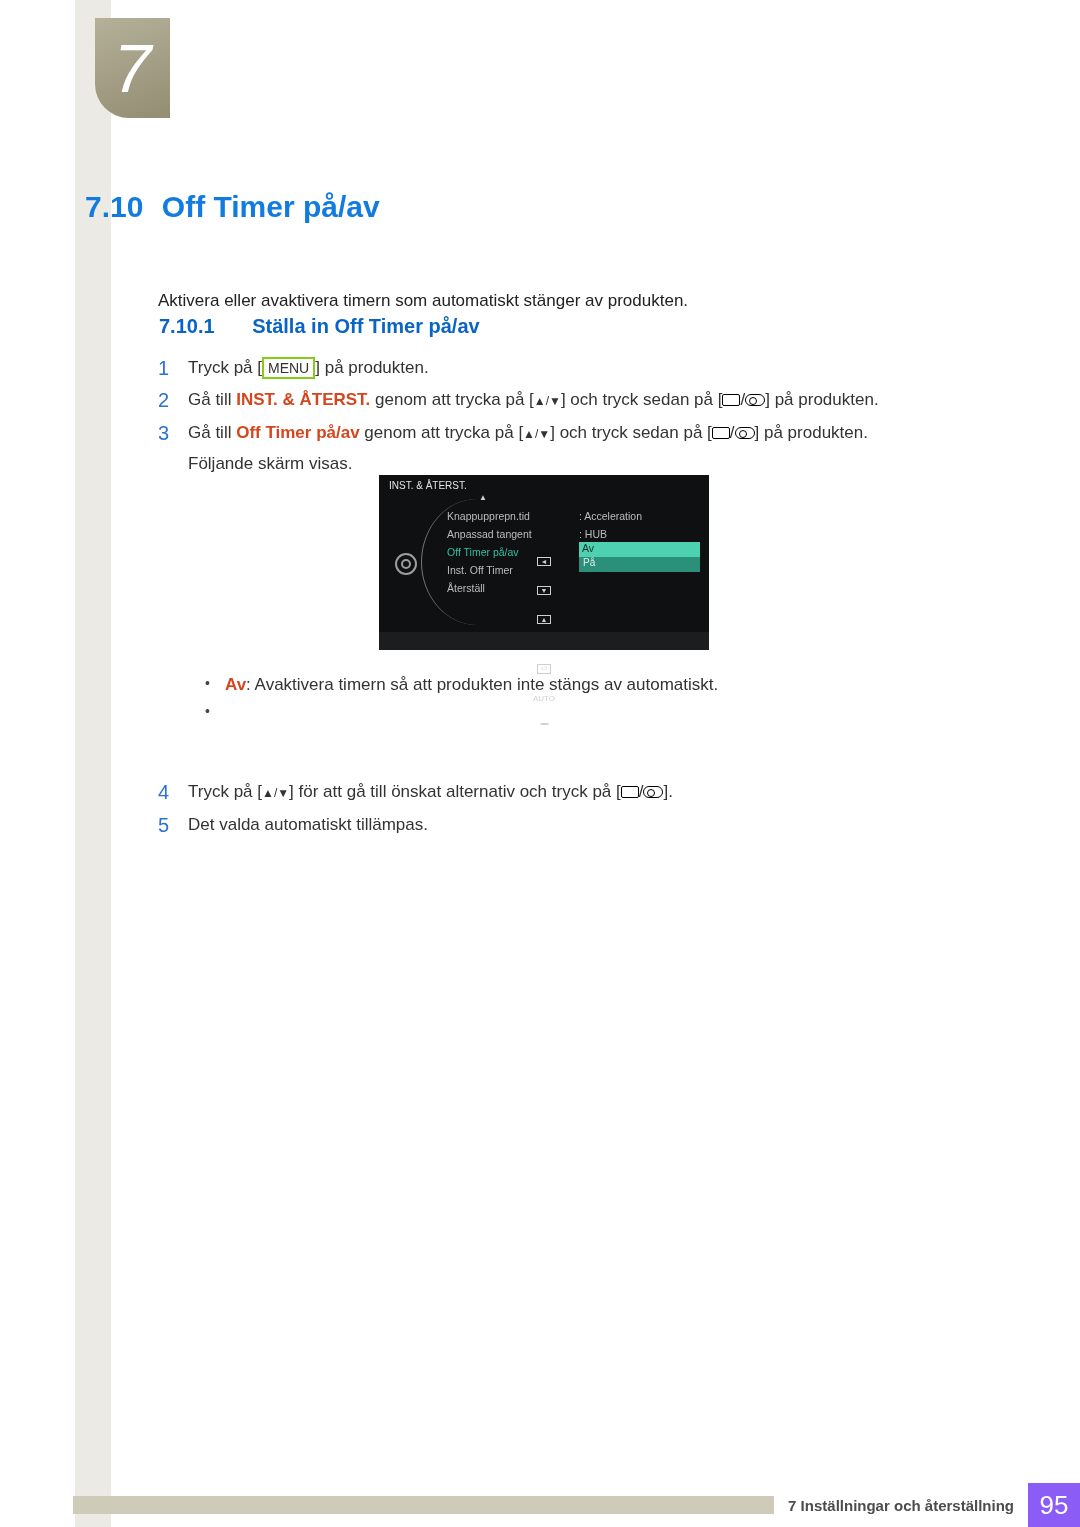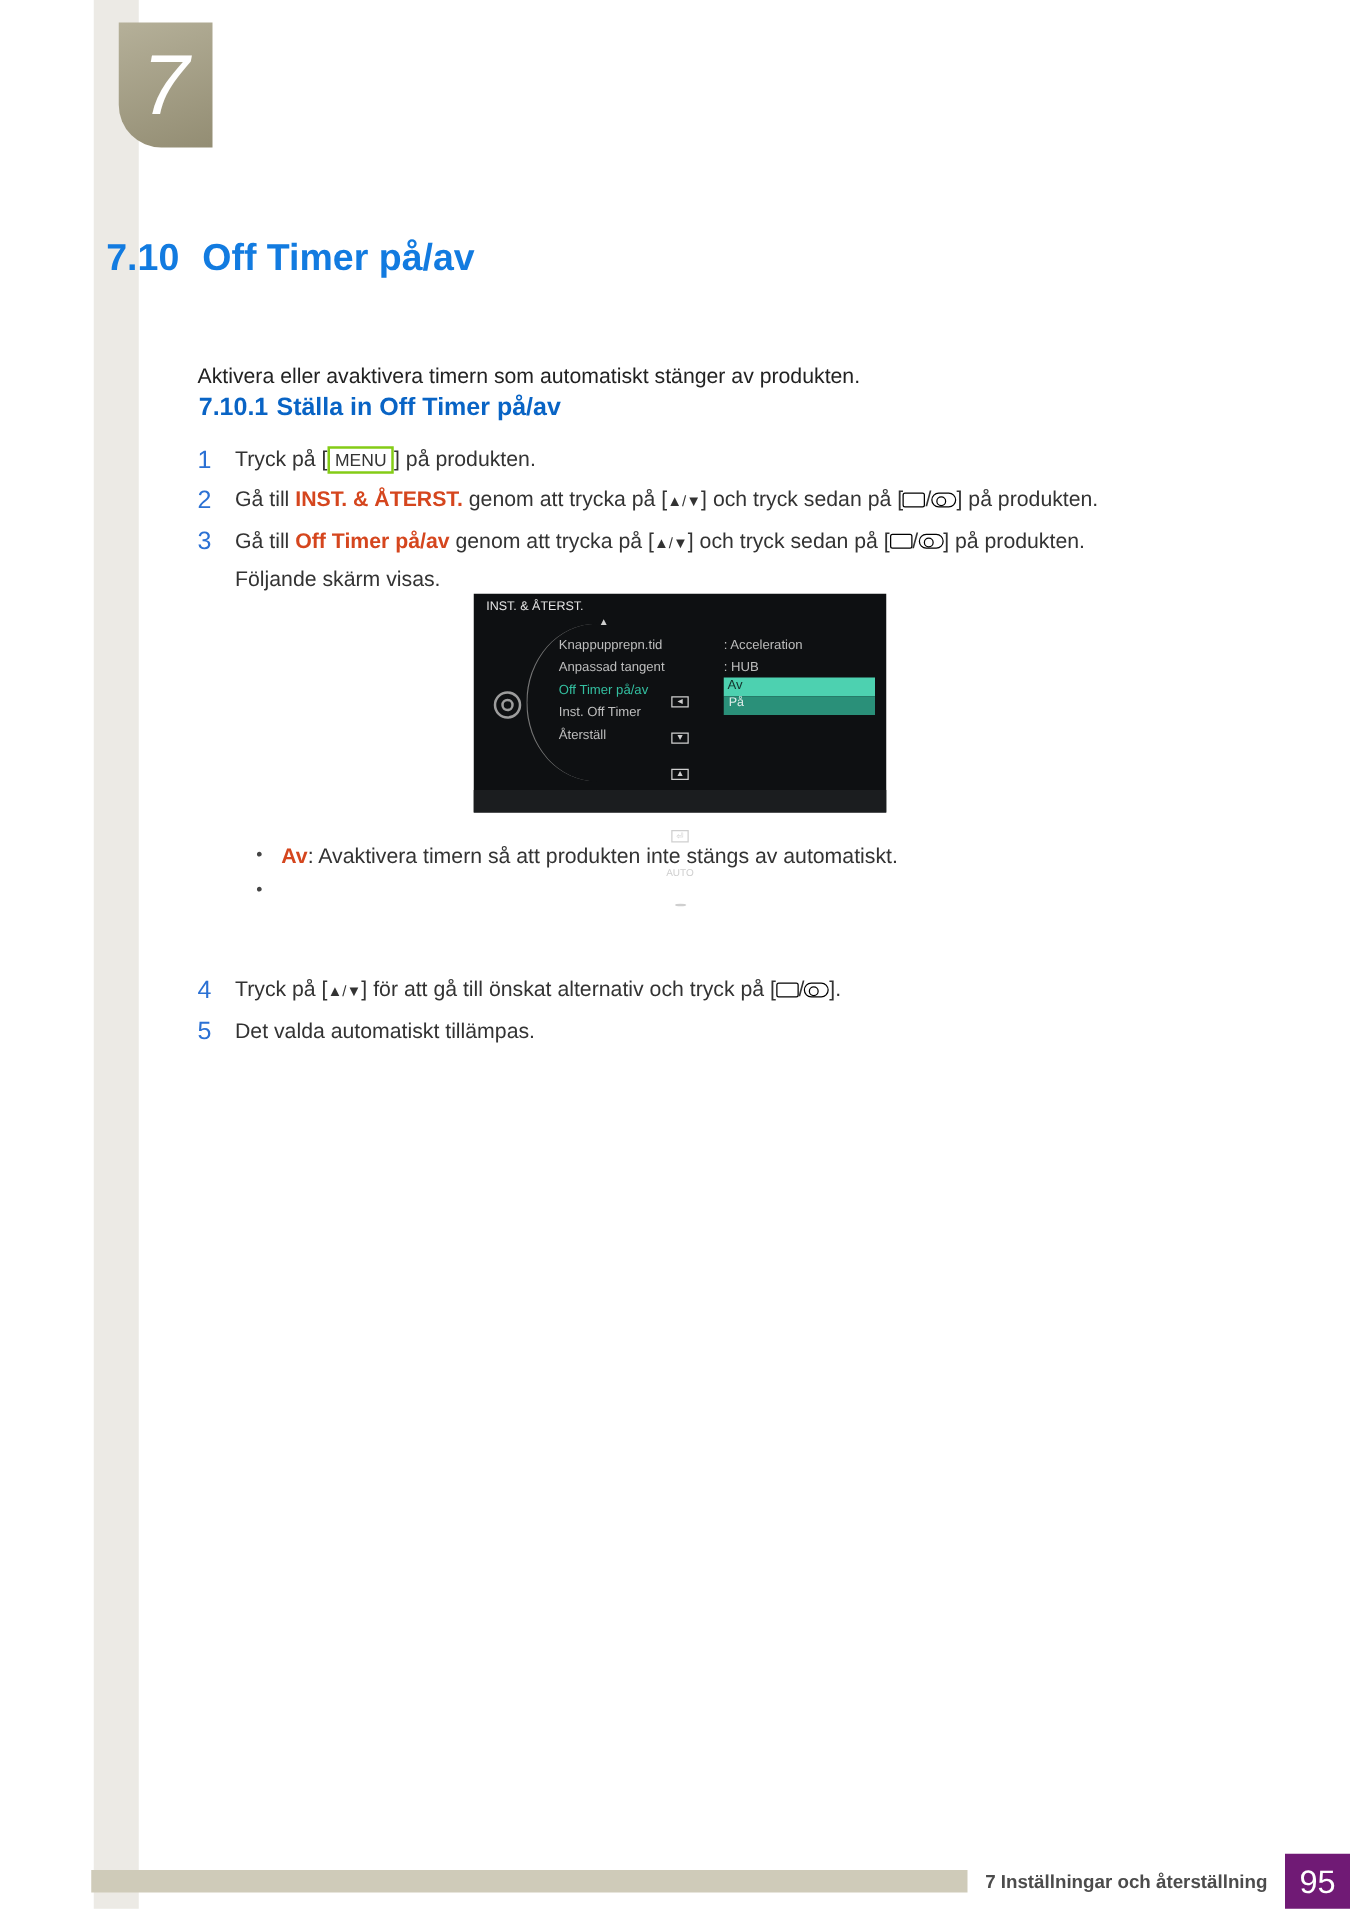--- a/index.html
+++ b/index.html
@@ -23,21 +23,21 @@
 
   
   .sec-row { position:absolute; left:85px; top:190px; }
   .sec-no  { font-size:30px; color:#127be0; font-weight:bold; display:inline-block; }
   .sec-ttl { font-size:30px; color:#127be0; font-weight:bold; display:inline-block; margin-left:14px;}
 
   .intro-text { position:absolute; left:158px; top:255px; font-size:17px; color:#222;margin-top:36px; }
 
   
   .subsec { position:absolute; left:159px; top:315px; color:#0964c5; font-size:20px; font-weight:bold; }
-  .subsec .num { margin-right:1px; }
+  .subsec .num { margin-right:32px; }
 
   
   .steps { position:absolute; left:158px; top:353px; width:820px; }
   .step { display:flex; font-size:17px; line-height:30px; margin-bottom:2px; }
   .step .n { color:#2b71d4; font-size:20px; width:30px; flex-shrink:0; }
   .step .t { flex:1; }
   .menu-box { display:inline-block; border:2px solid #84cc16; padding:0 4px; font-size:14px; line-height:18px;text-align:center; }
   .bold-red { color:#d5461e; font-weight:bold; }
   .tri { font-size:12px; }
   .icon-rect { display:inline-block; width:18px; height:12px; border:1.5px solid #000; border-radius:2px; vertical-align:-1px; }
@@ -63,21 +63,21 @@
   
   .bullets { position:absolute; left:205px; top:675px; font-size:17px; }
   .bullets .b { display:flex; margin-bottom:8px; }
   .bullets .dot{ width:20px; color:#444; font-size:14px;}
   .av-lbl{ color:#d5461e; font-weight:bold; }
 
   
   .footer { position:absolute; left:0; bottom:0; width:100%; height:44px; display:flex; align-items:center; }
   .footer .bar-l { flex:1; height:18px; background:#cfcbb9; margin-left:73px; }
   .footer .cap { font-size:15px; font-weight:bold; color:#4c4c4c; padding:0 14px; }
-  .footer .pg  { width:52px; height:44px; background:#701a75; color:#fff; display:flex; align-items:center; justify-content:center; font-size:26px; }
+  .footer .pg  { width:52px; height:44px; background:#8b5cf6; color:#fff; display:flex; align-items:center; justify-content:center; font-size:26px; }
 </style>
 </head>
 <body>
 <div class="page">
 
   <div class="side-stripe"></div>
 
   <div class="chapter-tab">
     <span class="chapter-num">7</span>
   </div>

